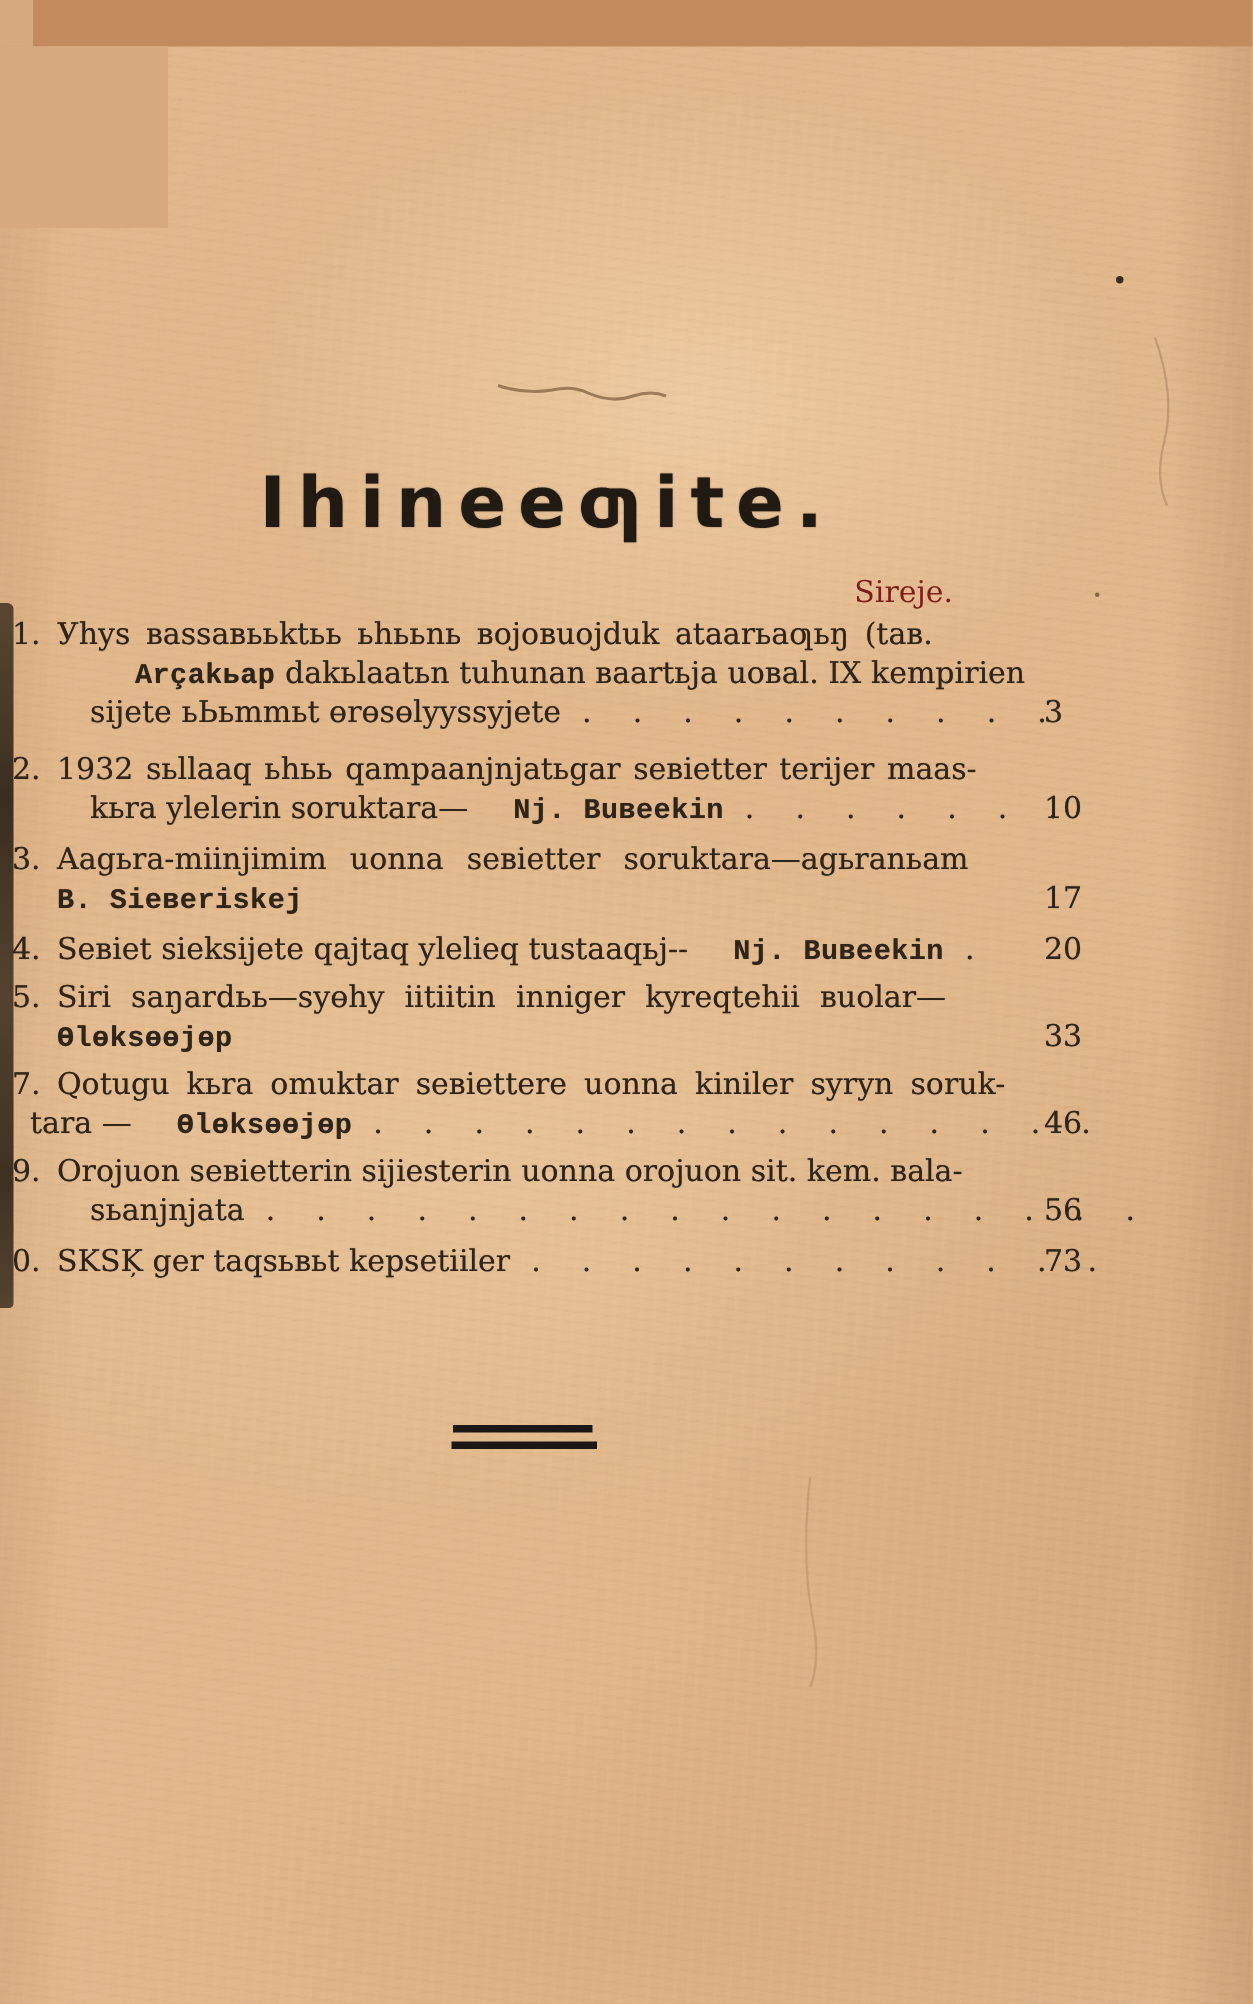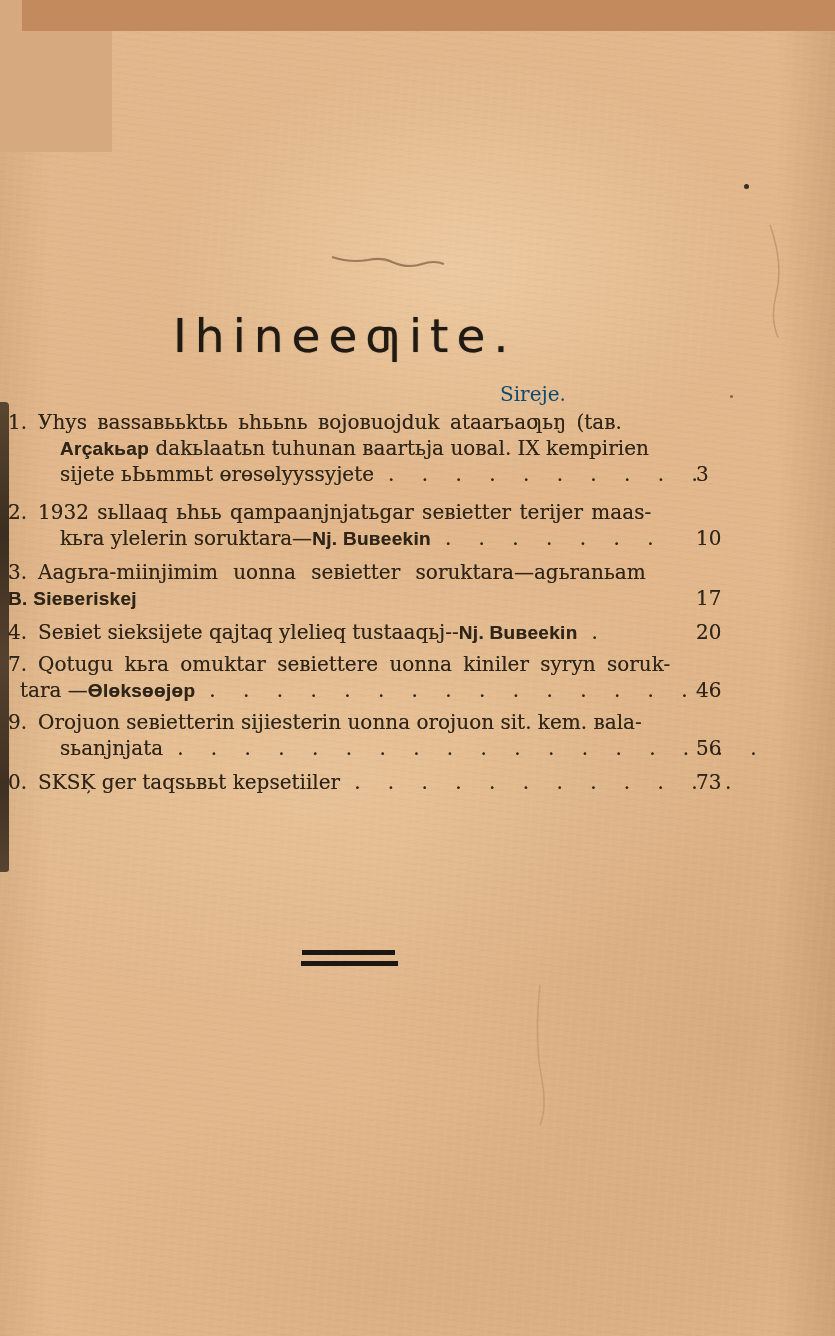--- a/index.html
+++ b/index.html
@@ -21,39 +21,39 @@
       repeating-linear-gradient(171deg, rgba(118,78,42,.035) 0 1px, transparent 1px 6px);
   }
   .scan-band{position:absolute;left:0;top:0;width:835px;height:31px;background:#c38a5e;}
   .scan-corner{position:absolute;left:0;top:0;width:22px;height:31px;background:#d7a97e;}
   .scan-block{position:absolute;left:0;top:31px;width:112px;height:121px;background:#d7a97e;}
   .edge-strip{position:absolute;left:0;top:402px;width:9px;height:470px;
     background:linear-gradient(180deg,#5a4630,#3b2e20 28%,#55412e 55%,#3f3122 82%,#564330);
     border-radius:0 4px 3px 0;}
   .title{
     position:absolute;left:173px;top:308px;
-    font-family:"DejaVu Sans", sans-serif;font-weight:normal;
+    font-family:"DejaVu Sans", sans-serif;font-weight:bold;
     font-size:47px;letter-spacing:8px;color:#211a13;white-space:nowrap;
     text-shadow:0 0 1px rgba(33,26,19,.6);
   }
-  .sireje{position:absolute;left:500px;top:382px;width:205px;text-align:left;
-    font-size:20px;color:#0c4a6e;}
+  .sireje{position:absolute;left:500px;top:382px;width:205px;text-align:center;
+    font-size:20px;color:#7f1d1d;}
   .toc{position:absolute;left:8px;top:404px;width:752px;font-size:20px;color:#2e2418;
     text-shadow:0 0 .5px rgba(46,36,24,.55);}
   .entry{margin-top:5px;}
   .entry2{margin-top:12px}.entry3{margin-top:8px}.entry4{margin-top:8px}.entry5{margin-top:6px}
   .entry6{margin-top:12px}.entry7{margin-top:6px}.entry8{margin-top:10px}.entry9{margin-top:6px}
   .entry10{margin-top:8px}
   .line{position:relative;height:26px;line-height:26px;white-space:nowrap;}
   .ind-cont{padding-left:52px;}
   .ind-small{padding-left:12px;}
   .ralign{padding-right:118px;text-align:left;}
   .num{display:inline-block;min-width:30px;position:relative;}
   .entry8 .num{left:-8px;}
-  .author{font-family:Liberation Sans, sans-serif;font-weight:bold;font-size:19px;letter-spacing:.3px;}
+  .author{font-family:Liberation Mono, monospace;font-weight:bold;font-size:19px;letter-spacing:.3px;margin-left:30px;}
   .dots{padding-left:14px;word-spacing:19px;letter-spacing:1px;}
   .pg{position:absolute;left:688px;top:0;}
   .entry1 .l0{word-spacing:4px}.entry2 .l0{word-spacing:2px}.entry3 .l0{word-spacing:9px}
   .entry5 .l0{word-spacing:7px}.entry7 .l0{word-spacing:5px}
   .double-rule-1{position:absolute;left:302px;top:950px;width:93px;height:5px;background:#1c1712;}
   .double-rule-2{position:absolute;left:301px;top:961px;width:97px;height:5px;background:#1c1712;}
   .ink-dot{position:absolute;border-radius:50%;background:#3a2d20;}
   .dot-a{left:744px;top:184px;width:5px;height:5px;}
   .dot-b{left:730px;top:395px;width:3px;height:3px;opacity:.6;}
   svg.marks{position:absolute;inset:0;pointer-events:none;}
@@ -86,20 +86,24 @@
       <div class="line l0"><span class="num">2.</span><span>1932 sьllaaq ьhьь qampaanjnjatьgar seвietter terijer maas-</span></div>
       <div class="line l1 ind-cont"><span>kьra ylelerin soruktara—</span><span class="author">Nj. Buвeekin</span><span class="dots">. . . . . . .</span><span class="pg">10</span></div>
     </div>
     <div class="entry entry3">
       <div class="line l0"><span class="num">3.</span><span>Aagьra-miinjimim uonna seвietter soruktara—agьranьam</span></div>
       <div class="line l1 ralign"><span class="author">B. Sieвeriskej</span><span class="pg">17</span></div>
     </div>
     <div class="entry entry4">
       <div class="line l0"><span class="num">4.</span><span>Seвiet sieksijete qajtaq ylelieq tustaaqьj--</span><span class="author">Nj. Buвeekin</span><span class="dots">.</span><span class="pg">20</span></div>
     </div>
+    <div class="entry entry5">
+      <div class="line l0"><span class="num">5.</span><span>Siri saŋardьь—syөhy iitiitin inniger kyreqtehii вuolar—</span></div>
+      <div class="line l1 ralign"><span class="author">Өlөksөөjөp</span><span class="pg">33</span></div>
+    </div>
     <div class="entry entry7">
       <div class="line l0"><span class="num">7.</span><span>Qotugu kьra omuktar seвiettere uonna kiniler syryn soruk-</span></div>
       <div class="line l1 ind-small"><span>tara —</span><span class="author">Өlөksөөjөp</span><span class="dots">. . . . . . . . . . . . . . .</span><span class="pg">46</span></div>
     </div>
     <div class="entry entry9">
       <div class="line l0"><span class="num">9.</span><span>Orojuon seвietterin sijiesterin uonna orojuon sit. kem. вala-</span></div>
       <div class="line l1 ind-cont"><span>sьanjnjata</span><span class="dots">. . . . . . . . . . . . . . . . . .</span><span class="pg">56</span></div>
     </div>
     <div class="entry entry10">
       <div class="line l0"><span class="num">0.</span><span>SKSĶ ger taqsьвьt kepsetiiler</span><span class="dots">. . . . . . . . . . . .</span><span class="pg">73</span></div>

